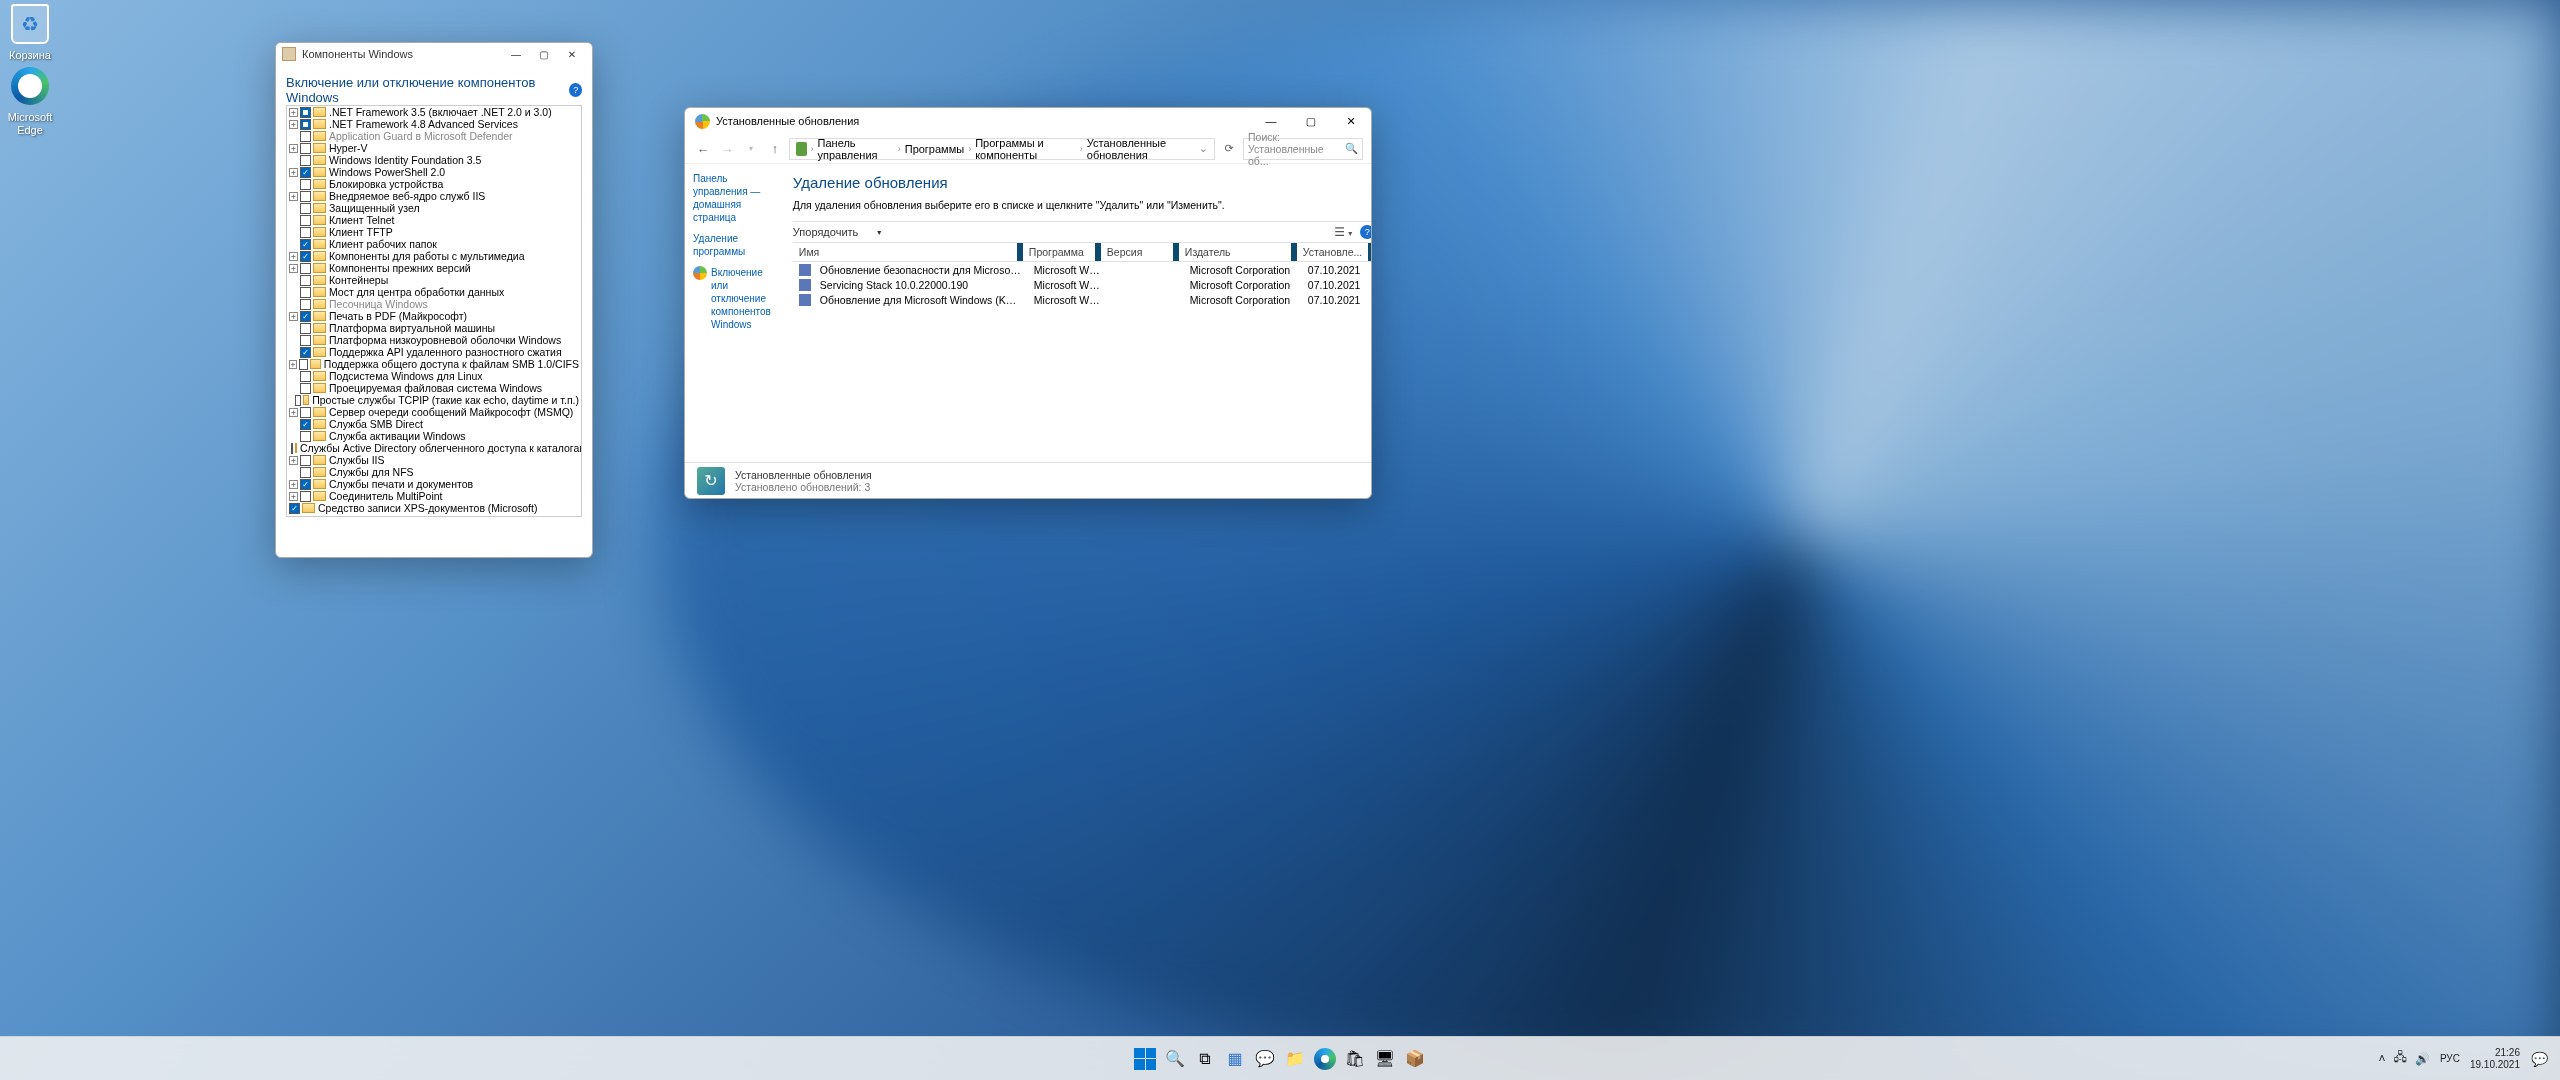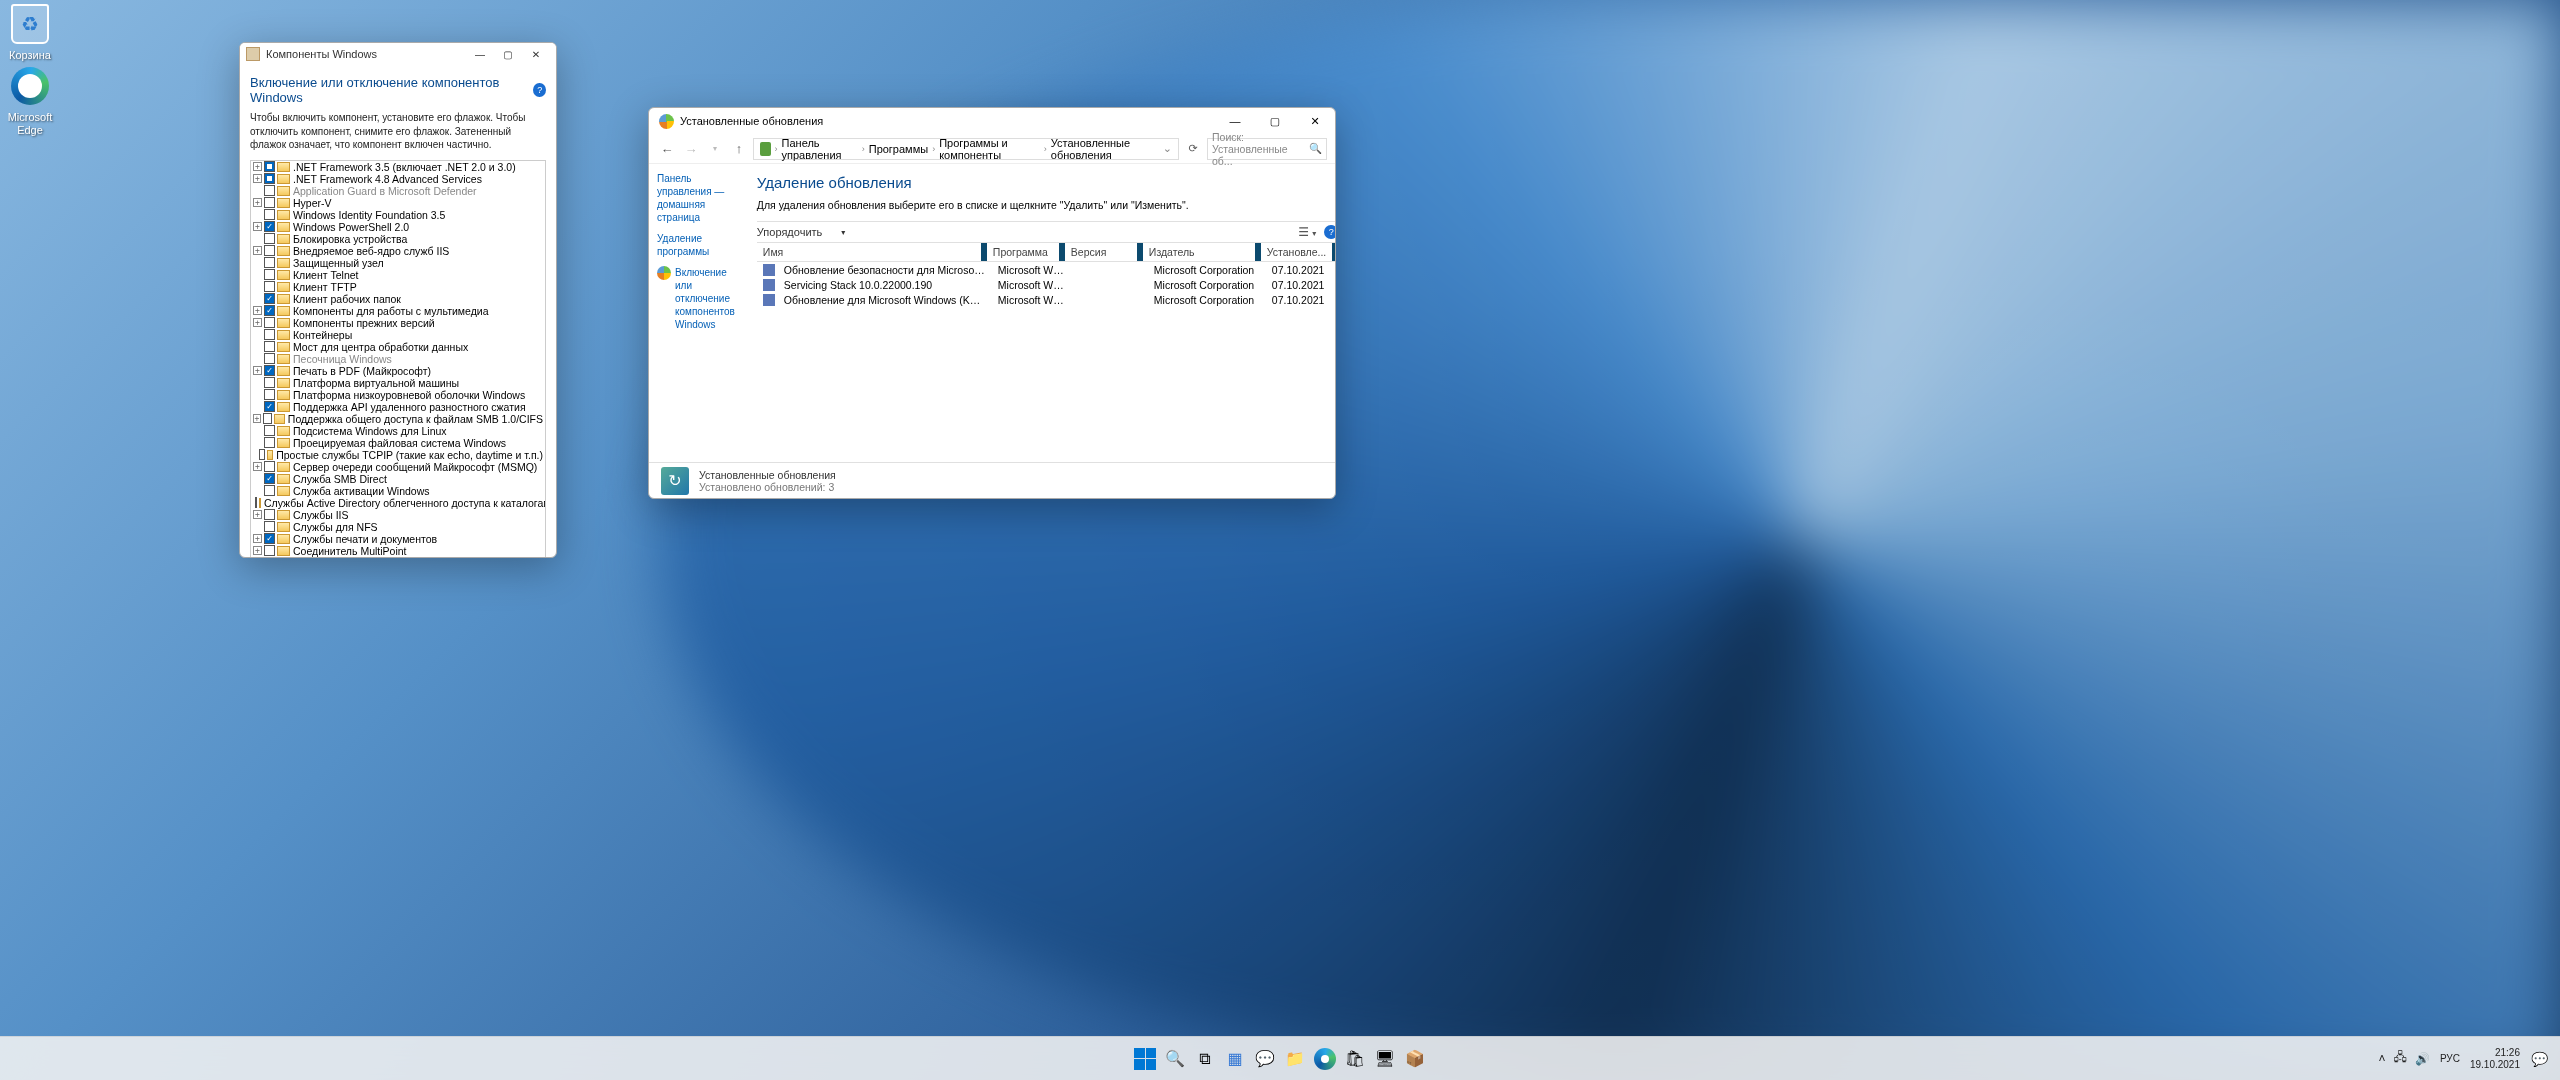--- a/index.html
+++ b/index.html
@@ -8,21 +8,21 @@
 
 .wallpaper { position: absolute; inset: 0; background: radial-gradient(ellipse 1200px 800px at 70% 60%, #1e4a7a 0%, transparent 50%), radial-gradient(ellipse 900px 600px at 75% 50%, #3d7ab8 0%, transparent 45%), linear-gradient(135deg, #89b8e0 0%, #5590c7 30%, #2d5f9a 60%, #1a3d66 100%); }
 .swirl { position: absolute; right: 0; top: 0; width: 1900px; height: 1080px; background: conic-gradient(from 200deg at 60% 50%, #0d2847 0deg, #1e5a9e 60deg, #4a8fd1 120deg, #bdd9ef 180deg, #8ab8df 240deg, #2a6cb0 300deg, #0d2847 360deg); border-radius: 50% 0 0 50%; filter: blur(30px); opacity: 0.85; }
 
 
 .desktop-icon { position: absolute; width: 70px; text-align: center; cursor: pointer; }
 .desktop-icon .ic { width: 44px; height: 44px; margin: 0 auto 3px; display: flex; align-items: center; justify-content: center; }
 .desktop-icon .lbl { color: #fff; font-size: 11px; text-shadow: 1px 1px 2px rgba(0,0,0,0.6); line-height: 1.2; }
 
 
-.window { position: absolute; background: #f3f3f3; border: 1px solid #aaa; border-radius: 6px; box-shadow: 0 10px 40px rgba(0,0,0,0.3); overflow: hidden; }
+.window { position: absolute; background: #f3f3f3; border: 1px solid #aaa; border-radius: 6px; box-shadow: 0 10px 40px rgba(0,0,0,0.3); overflow: hidden; margin-left: 36px; }
 
 
 .win-features { left: 239px; top: 42px; width: 318px; height: 516px; background: #fff; }
 .titlebar { height: 22px; display: flex; align-items: center; padding: 0 6px; background: #fff; font-size: 11px; color: #333; }
 .titlebar .ticon { width: 14px; height: 14px; margin-right: 6px; background: #dca; border: 1px solid #b96; }
 .titlebar .spacer { flex: 1; }
 .winbtn { width: 28px; height: 20px; display: flex; align-items: center; justify-content: center; font-size: 10px; color: #333; cursor: pointer; }
 
 .features-body { padding: 10px 10px 0; }
 .ft-heading { color: #0a4b8e; font-size: 13px; display: flex; align-items: center; gap: 6px; }
@@ -139,21 +139,20 @@
     <div class="spacer"></div>
     <div class="winbtn">—</div>
     <div class="winbtn">▢</div>
     <div class="winbtn close">✕</div>
   </div>
   <div class="features-body">
     <div class="ft-heading">
       <span>Включение или отключение компонентов Windows</span>
       <span class="help">?</span>
     </div>
-    <div class="ft-desc">Чтобы включить компонент, установите его флажок. Чтобы отключить компонент, снимите его флажок. Затененный флажок означает, что компонент включен частично.</div>
     <div class="ft-tree" id="ft-tree">
         <div class="ft-row">
           <div class="exp">+</div>
           <div class="chk partial"></div>
           <div class="fld"></div>
           <div class="txt">.NET Framework 3.5 (включает .NET 2.0 и 3.0)</div>
         </div>
         <div class="ft-row">
           <div class="exp">+</div>
           <div class="chk partial"></div>

